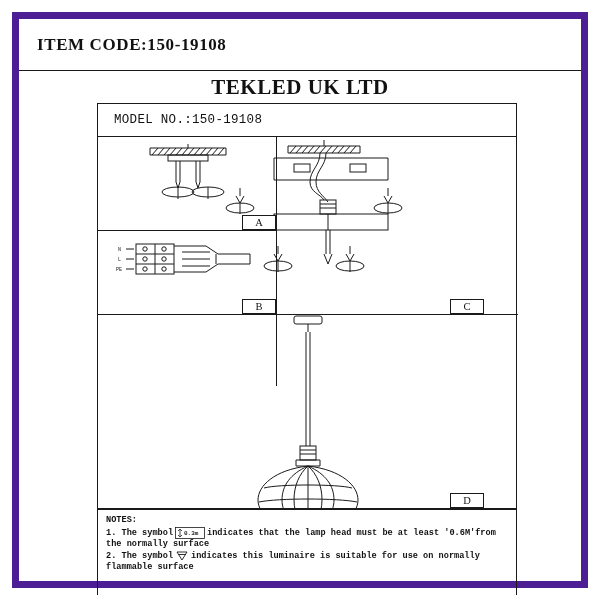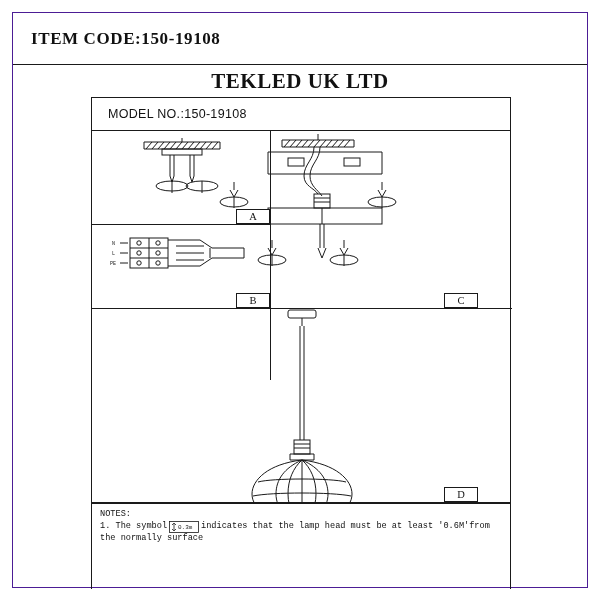--- a/index.html
+++ b/index.html
@@ -13,21 +13,21 @@
     font-family: "Liberation Serif", serif;
     color: #111111;
     overflow: hidden;
   }
   .sheet {
     position: absolute;
     left: 12px;
     top: 12px;
     width: 576px;
     height: 576px;
-    border: 1px solid #4c1d95;
+    border: 7px solid #4c1d95;
     box-sizing: border-box;
   }
   .item-code-bar {
     position: absolute;
     left: 0;
     top: 0;
     width: 100%;
     height: 52px;
     border-bottom: 1px solid #1a1a1a;
     box-sizing: border-box;
@@ -60,21 +60,21 @@
     top: 84px;
     width: 420px;
     height: 406px;
     border: 1px solid #1a1a1a;
     box-sizing: border-box;
   }
   .model-no {
     position: absolute;
     left: 16px;
     top: 9px;
-    font-family: Liberation Sans, sans-serif;
+    font-family: Liberation Mono, monospace;
     font-size: 12.5px;
     letter-spacing: 0.3px;
   }
 
   
   .div-h1 { position: absolute; left: 0; top: 32px; width: 100%; height: 0; border-top: 1px solid #1a1a1a; }
   .div-v1 { position: absolute; left: 178px; top: 32px; width: 0; height: 250px; border-left: 1px solid #1a1a1a; }
   .div-h2 { position: absolute; left: 0; top: 126px; width: 178px; height: 0; border-top: 1px solid #1a1a1a; }
   .div-h3 { position: absolute; left: 0; top: 210px; width: 420px; height: 0; border-top: 1px solid #1a1a1a; }
 
@@ -99,36 +99,37 @@
   .notes-box {
     position: absolute;
     left: 78px;
     top: 490px;
     width: 420px;
     height: 86px;
     border: 1px solid #1a1a1a;
     border-bottom: none;
     box-sizing: border-box;
     padding: 5px 8px 0 8px;
+    font-weight: bold;
   }
   .notes-title {
     font-family: "Liberation Mono", monospace;
     font-size: 8.6px;
     letter-spacing: 0;
     margin-bottom: 2px;
   }
   .note-line {
     font-family: "Liberation Mono", monospace;
     font-size: 8.6px;
     line-height: 11.4px;
     display: block;
   }
   .note-row {
     display: flex;
-    align-items: center;
+    align-items: flex-end;
     flex-wrap: wrap;
   }
   .inline-sym {
     display: inline-block;
     vertical-align: middle;
     margin: 0 2px;
   }
   svg { display: block; }
   .drawing-svg { position: absolute; left: 0; top: 0; }
 </style>
@@ -329,16 +330,29 @@
             <path d="M3 4 L5 2 L7 4"></path>
             <path d="M3 8 L5 10 L7 8"></path>
           </g>
           <text x="9" y="8" font-family="Liberation Mono, monospace" font-size="6" fill="#1a1a1a">0.3m</text>
         </svg>
       </span>
       <span class="note-line">indicates that the lamp head must be at least '0.6M'from</span>
       <span class="note-line">the normally surface</span>
     </div>
 
+    <div class="note-row">
+      <span class="note-line">2. The symbol</span>
+      <span class="inline-sym">
+        <svg width="14" height="12" viewBox="0 0 14 12">
+          <g stroke="#1a1a1a" fill="none" stroke-width="0.9">
+            <path d="M2 2 L12 2 L7 10 Z"></path>
+            <line x1="3.5" y1="4.5" x2="10.5" y2="4.5"></line>
+          </g>
+        </svg>
+      </span>
+      <span class="note-line">indicates this luminaire is suitable for use on normally</span>
+      <span class="note-line">flammable surface</span>
+    </div>
 
   </div>
 
 </div>
 
 </body></html>

